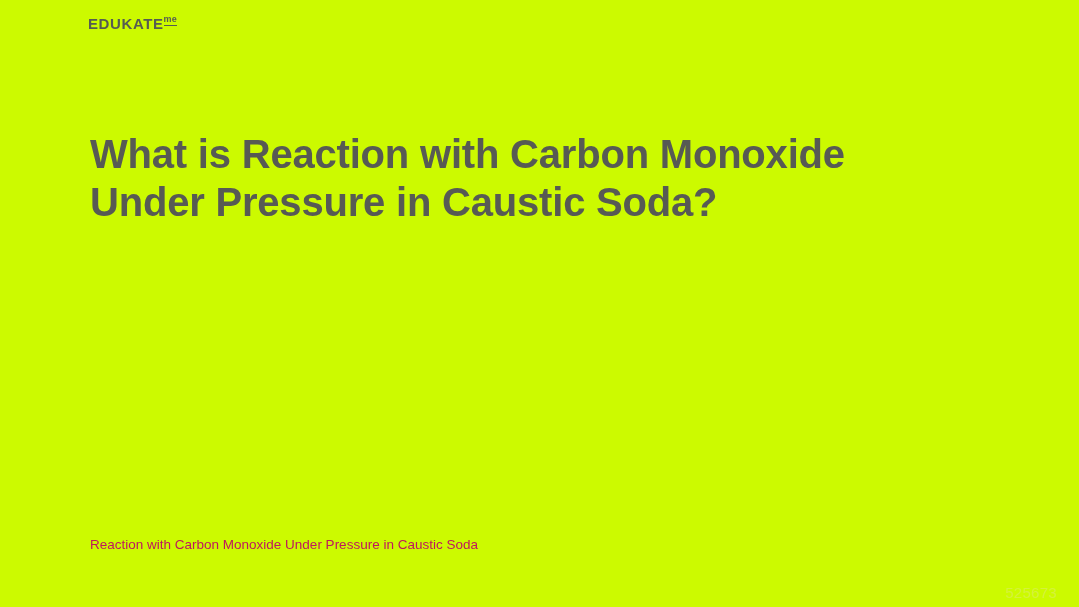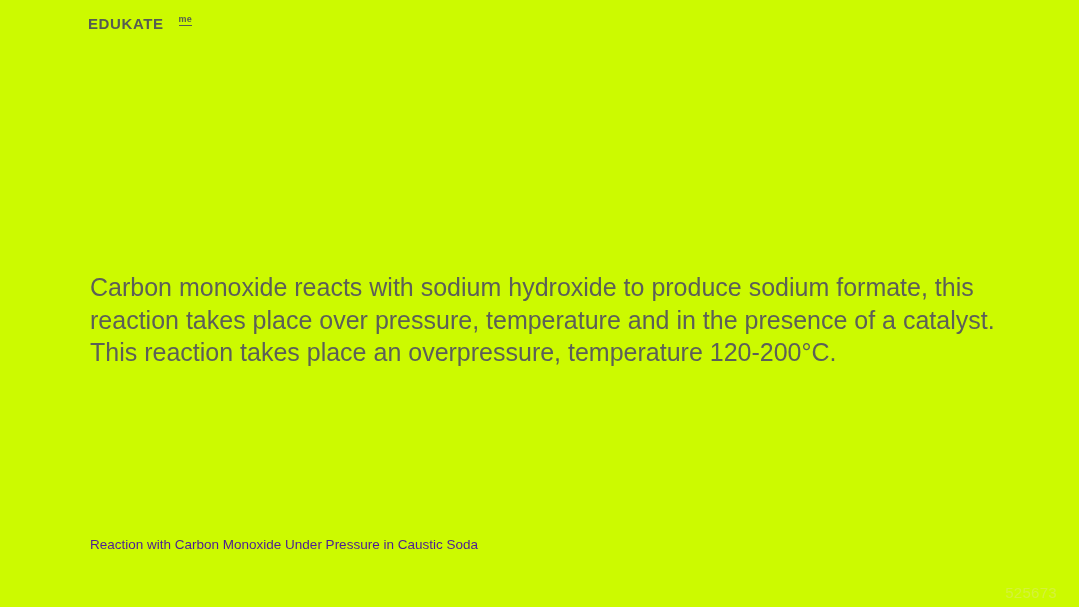--- a/index.html
+++ b/index.html
@@ -36,21 +36,21 @@
     font-size: 15px;
     font-weight: bold;
     letter-spacing: 0.6px;
     color: #565c52;
     font-family: "Liberation Sans", sans-serif;
   }
   #brand-suffix {
     font-size: 9px;
     font-weight: bold;
     color: #565c52;
-    margin-left: 15px;
+    margin-left: 0;
     margin-top: -1px;
     border-bottom: 1.5px solid #565c52;
     padding-bottom: 1px;
     letter-spacing: 0.2px;
     line-height: 1;
   }
 
   
   #title {
     position: absolute;
@@ -75,21 +75,21 @@
     color: #5c5f58;
     font-weight: normal;
   }
 
   
   #footer {
     position: absolute;
     left: 90px;
     top: 532px;
     width: 700px;
-    color: #4c1d95;
+    color: #be185d;
     font-size: 13.5px;
     line-height: 25px;
   }
   .footer-line {
     display: block;
     white-space: nowrap;
   }
 
   
   #watermark {
@@ -105,22 +105,22 @@
 </head>
 <body>
 
 <div id="slide">
 
   <div id="brand">
     <span id="brand-word">EDUKATE</span>
     <span id="brand-suffix">me</span>
   </div>
 
+  <h1 id="title">What is Reaction with Carbon Monoxide Under Pressure in Caustic Soda?</h1>
 
-  <p id="body-text">Carbon monoxide reacts with sodium hydroxide to produce sodium formate, this reaction takes place over pressure, temperature and in the presence of a catalyst. This reaction takes place an overpressure, temperature 120-200°C.</p>
 
   <div id="footer">
     <span class="footer-line">Reaction with Carbon Monoxide Under Pressure in Caustic Soda</span>
   </div>
 
   <div id="watermark">525673</div>
 
 </div>
 
 </body></html>

